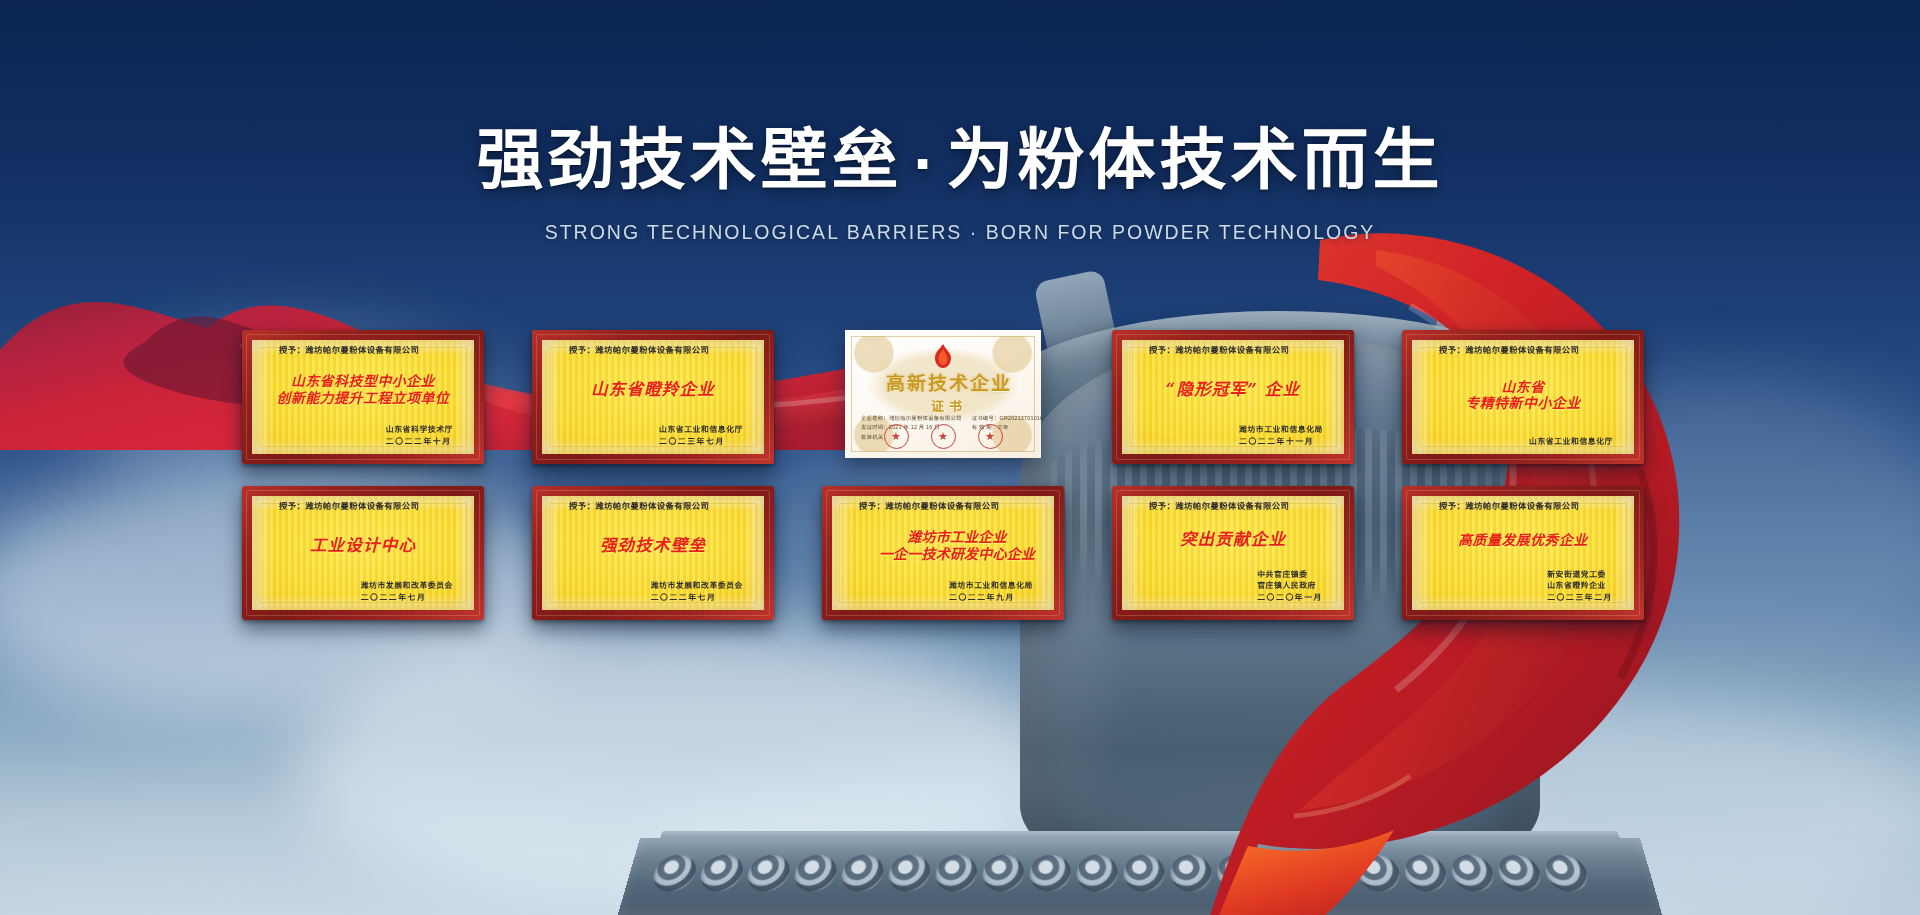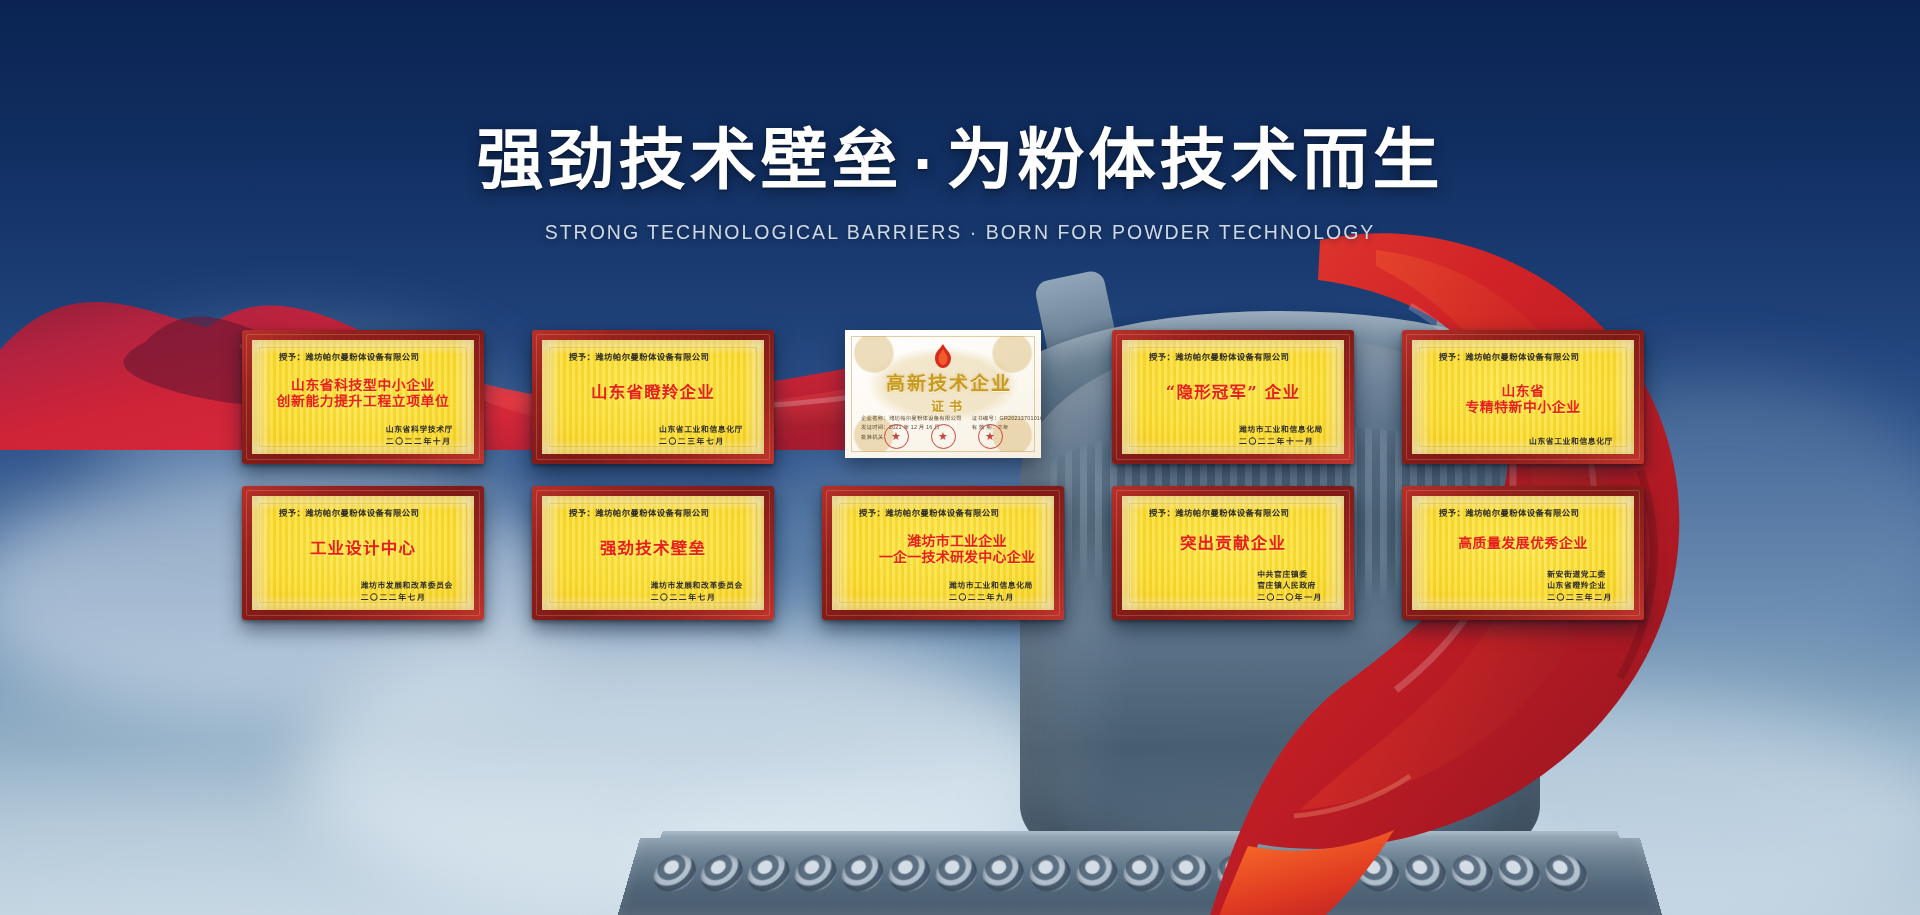--- a/index.html
+++ b/index.html
@@ -144,21 +144,21 @@
   }
   .plate{
     position:relative; width:100%; height:100%;
     background:
       linear-gradient(90deg, rgba(255,255,255,.42) 0 3%, rgba(255,255,255,0) 9%, rgba(255,255,255,0) 91%, rgba(255,255,255,.38) 97% 100%),
       linear-gradient(180deg, rgba(255,255,255,.40) 0 5%, rgba(255,255,255,0) 13%, rgba(255,255,255,0) 87%, rgba(255,255,255,.34) 95% 100%),
       repeating-linear-gradient(90deg, rgba(255,255,255,.14) 0 3px, rgba(196,150,10,.12) 3px 6px),
       radial-gradient(120% 130% at 50% 42%, #ffe84a 0%, #fcdc2c 38%, #f3c91a 68%, #e0b113 100%);
     box-shadow:inset 0 0 16px rgba(150,108,8,.35);
     display:flex; flex-direction:column; align-items:center;
-    padding:9px 11px 7px;
+    padding:2px 11px 7px;
     overflow:hidden;
   }
   .plate-inner{
     position:absolute; inset:7px; border:1px solid rgba(205,160,20,.30);
     pointer-events:none;
   }
 
   .grant{
     font-size:8.4px; color:#2b2b2b; letter-spacing:.4px;
     align-self:flex-start; margin-left:16px; margin-top:1px;
@@ -166,21 +166,21 @@
     position:relative; z-index:2;
   }
   .ptitle{
     flex:1; display:flex; flex-direction:column; justify-content:center;
     align-items:center; width:100%;
     position:relative; z-index:2;
   }
   .ptitle span{
     display:block;
     font-family:"DejaVu Serif","Liberation Serif",serif;
-    color:#e8201a; font-weight:700; 
+    color:#e8201a; font-weight:700; font-style:italic;
     font-size:16.5px; line-height:1.18; letter-spacing:1.2px;
     white-space:nowrap;
     text-shadow:0 1px 0 rgba(255,255,160,.45);
   }
   .ptitle.sm span{ font-size:13.8px; letter-spacing:.6px; }
   .ptitle.xs span{ font-size:14px; letter-spacing:.2px;margin-left:28px; }
 
   .issuer{
     align-self:flex-end; text-align:left; margin-right:10px;
     position:relative; z-index:2;

